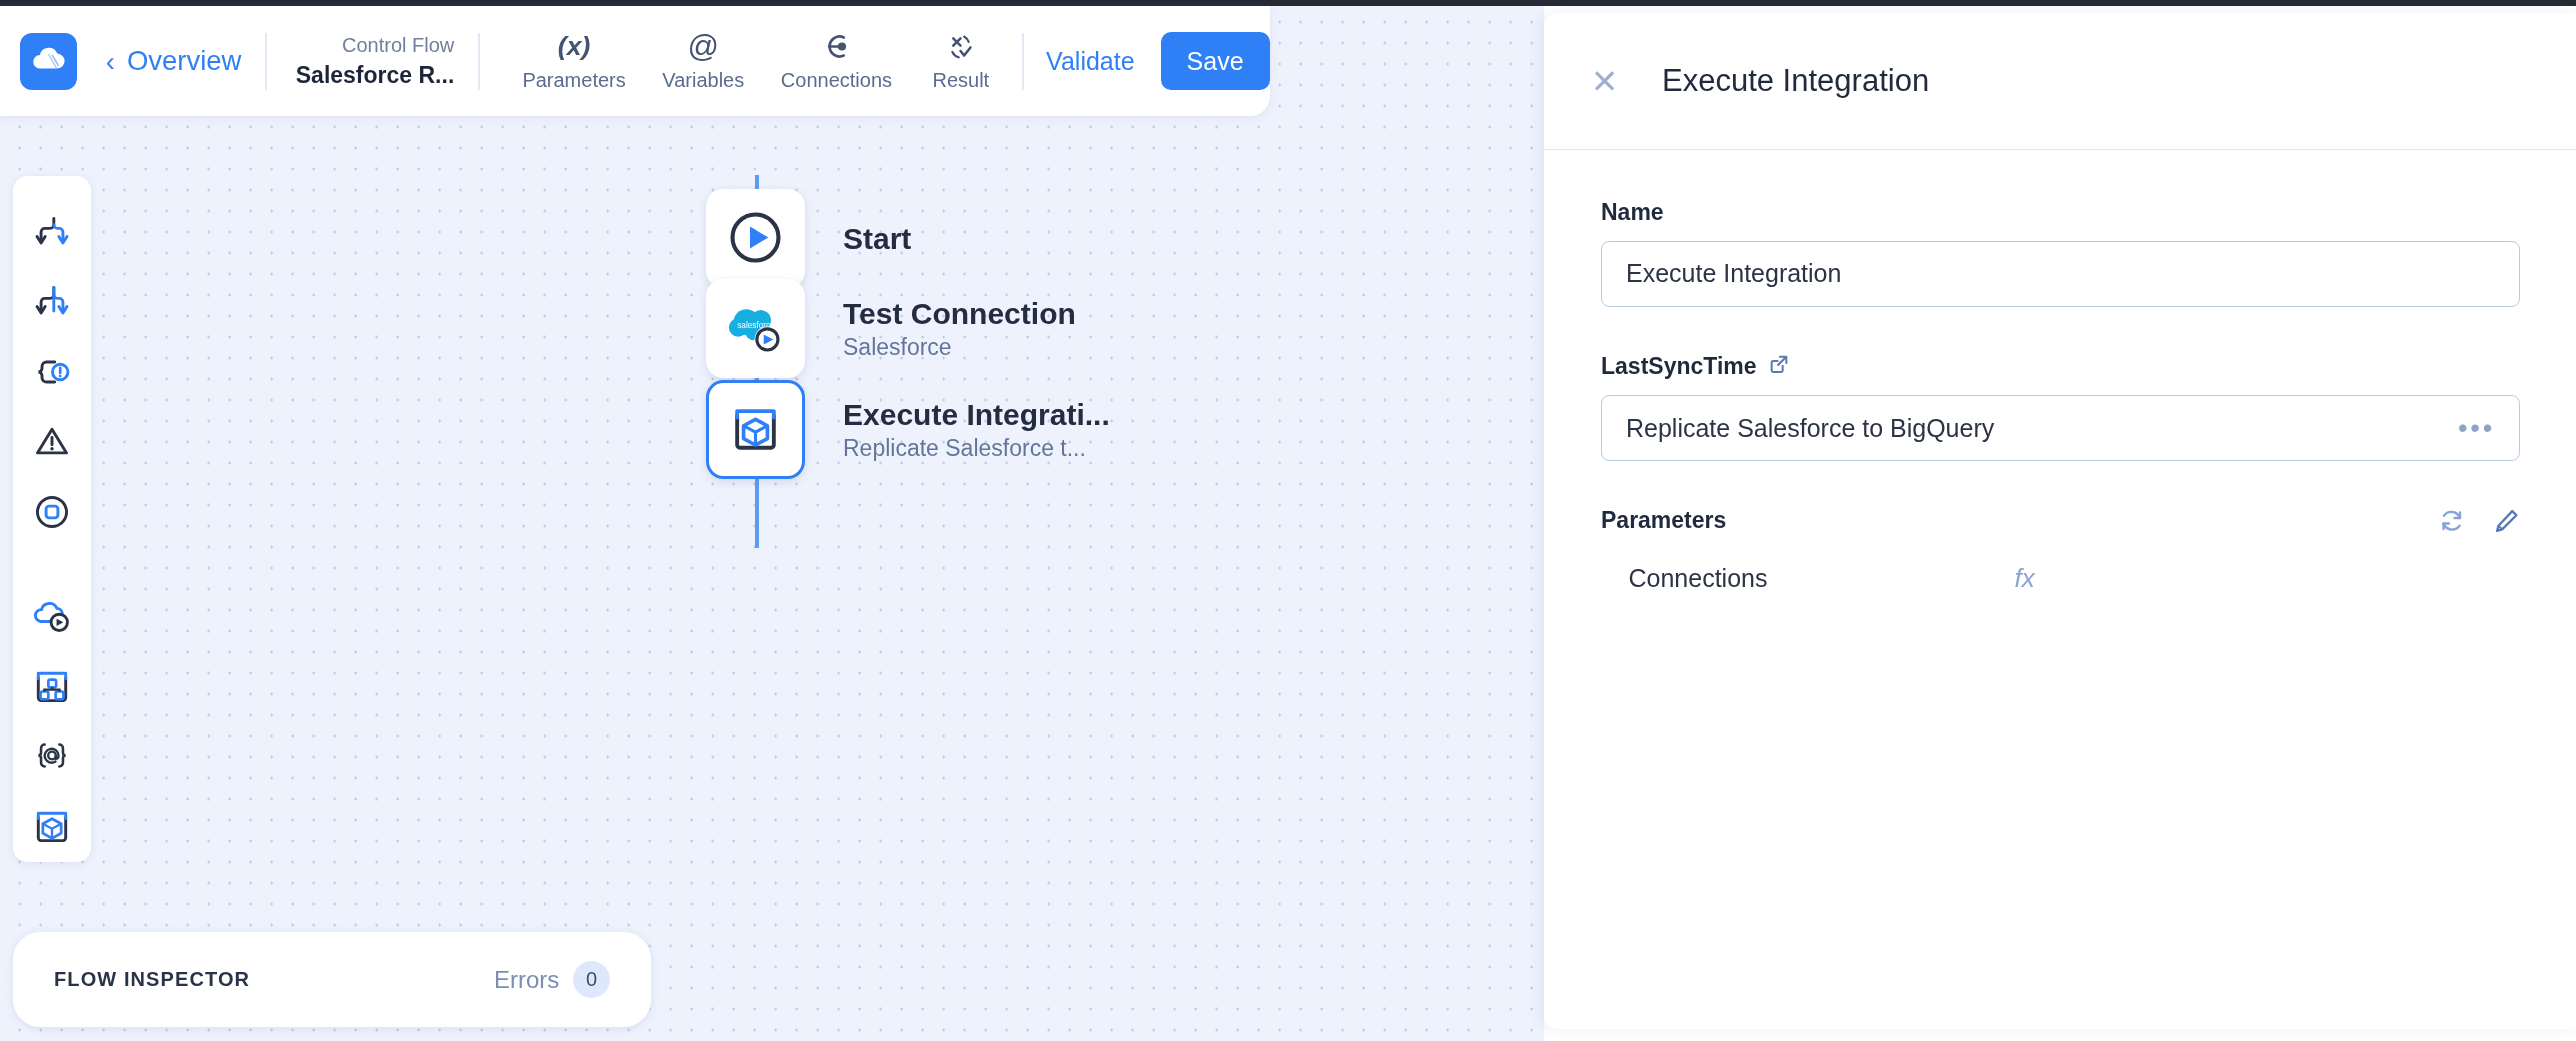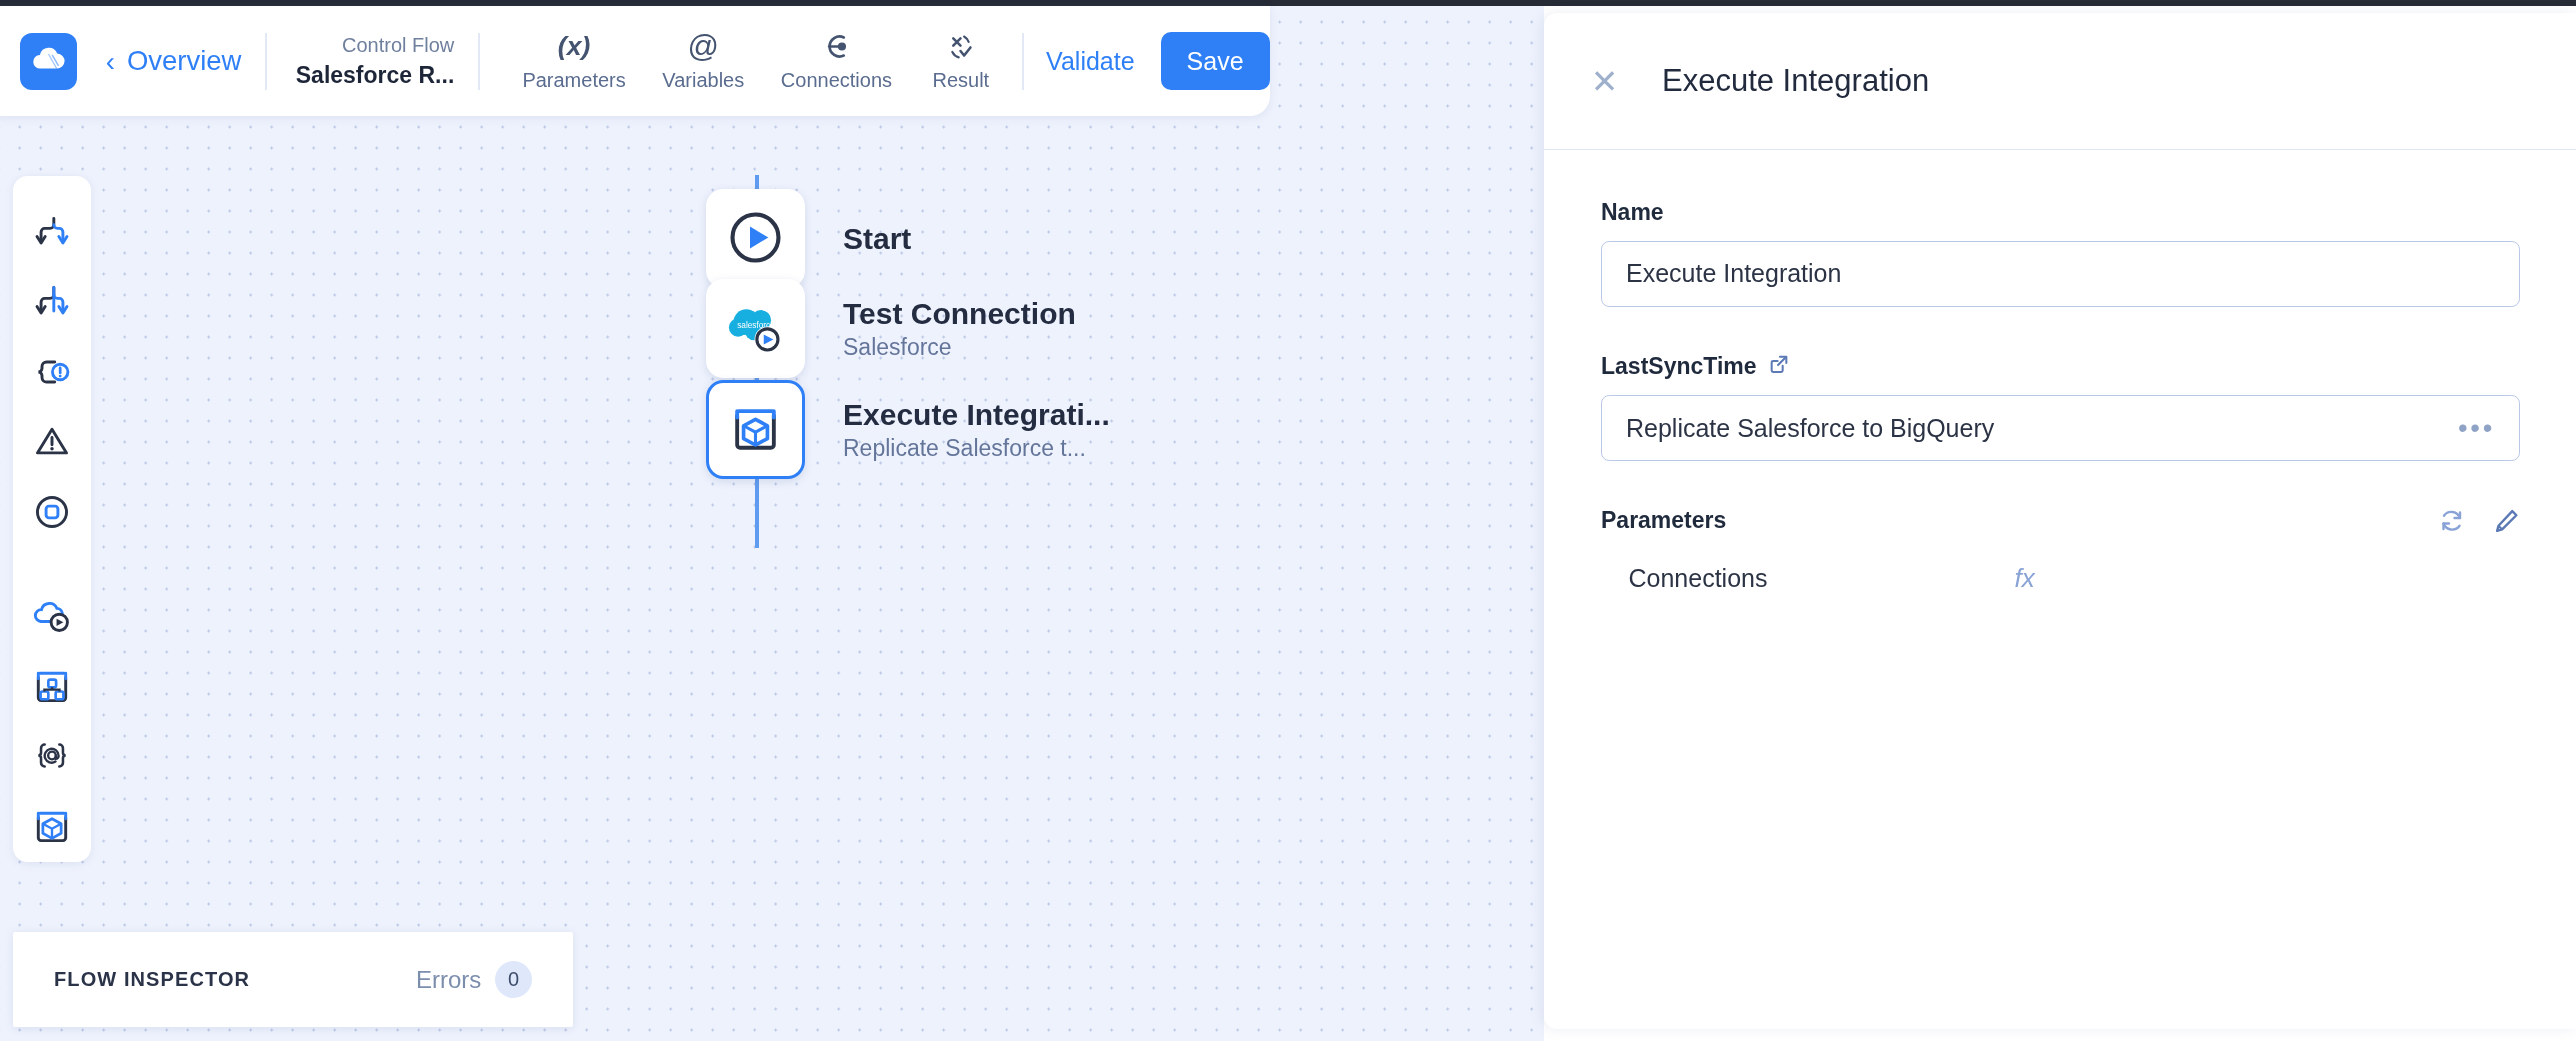--- a/index.html
+++ b/index.html
@@ -106,22 +106,22 @@
     box-shadow: 0 2.7px 8.2px rgba(80,100,150,.16);
     cursor:pointer; flex:0 0 auto;
   }
   .node-box.selected { border:3.7px solid #2f80f7; }
   .node-text { margin-left:38px; display:flex; flex-direction:column; gap:3.7px; }
   .node-title { font-size:30px; font-weight:700; color:#232c40; white-space:nowrap; }
   .node-sub   { font-size:23px; color:#64759a; white-space:nowrap; }
 
   
   .inspector {
-    position:absolute; left:13px; top:932px; width:560px; height:95px;
-    background:#ffffff; border-radius:2px;
+    position:absolute; left:13px; top:932px; width:638px; height:95px;
+    background:#ffffff; border-radius:27px;
     box-shadow: 0 1.8px 8.2px rgba(80,100,150,.12);
     display:flex; align-items:center; z-index:12;
   }
   .insp-title {
     font-size:20px; color:#2a3347; letter-spacing:1.1px; font-weight:600;
     margin-left:41px;
   }
   .insp-right { margin-left:auto; display:flex; align-items:center; gap:13.7px; margin-right:41px; }
   .insp-errors { font-size:24px; color:#7c8ead; }
   .insp-badge {

